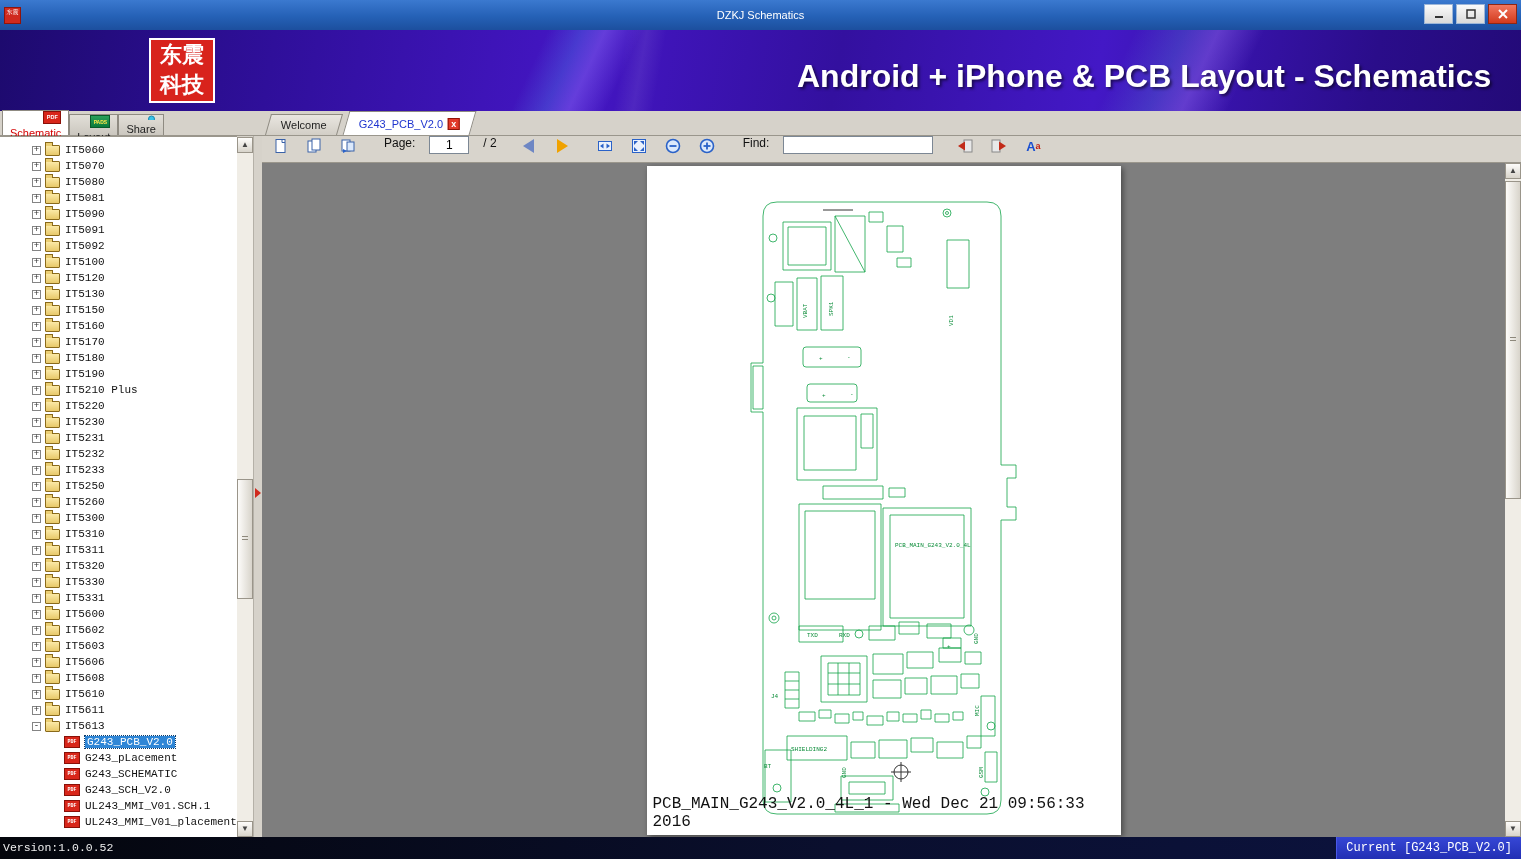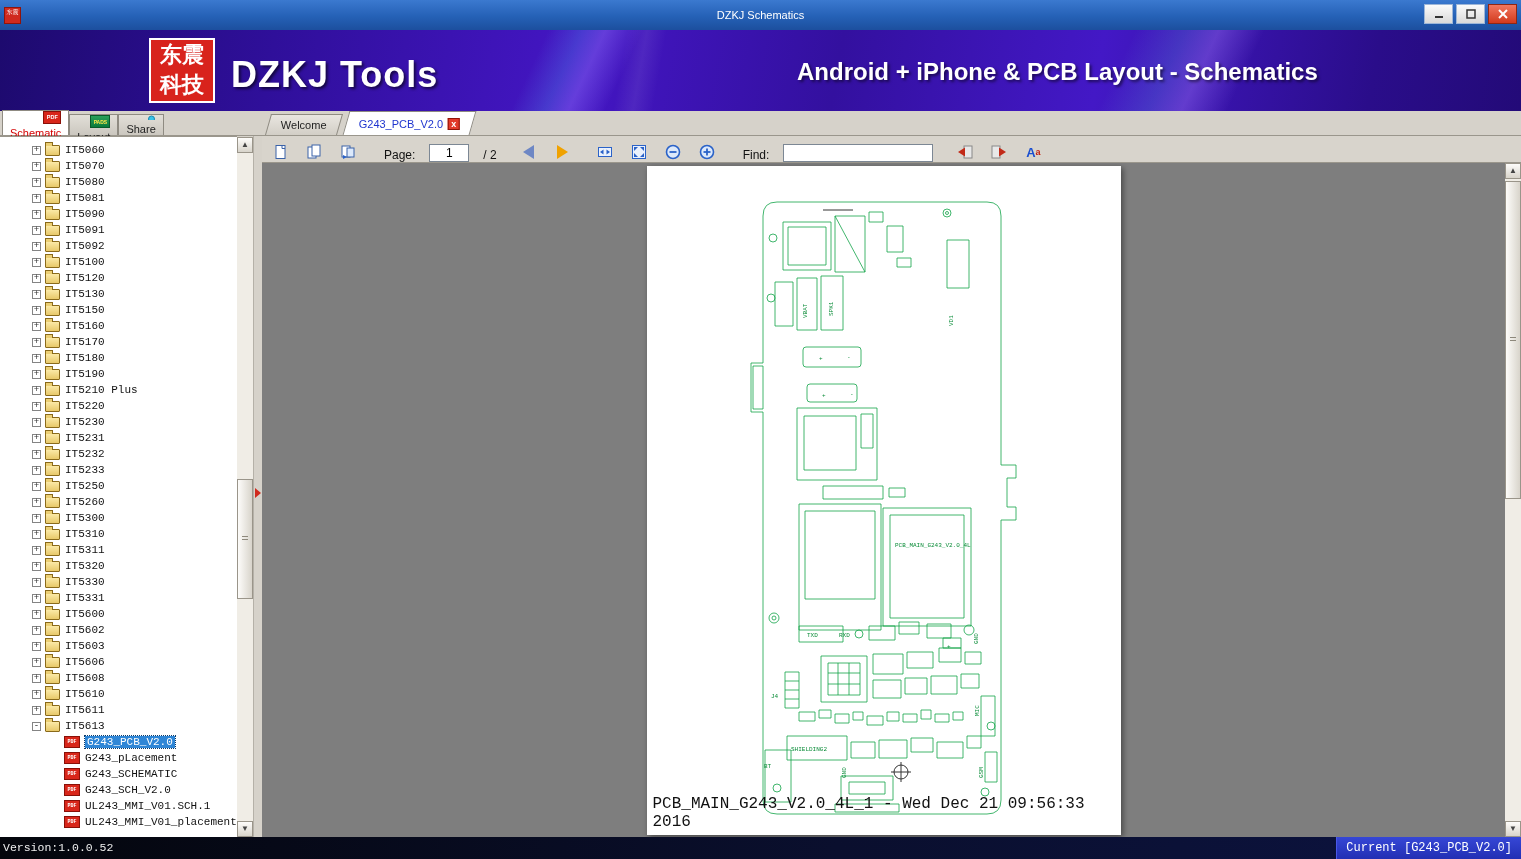--- a/index.html
+++ b/index.html
@@ -22,21 +22,21 @@
   .banner{position:absolute;left:0;top:30px;width:100%;height:81px;overflow:hidden;
     background:linear-gradient(100deg,#1d0a6e 0%,#2f0f9a 18%,#4416c4 38%,#33109f 55%,#4318c6 72%,#2a0d8a 90%,#230a78 100%);}
   .bs{position:absolute;top:0;height:100%;pointer-events:none;}
   .bs1{left:430px;width:300px;background:linear-gradient(115deg,transparent 35%,rgba(90,200,255,.20) 45%,rgba(150,120,255,.40) 52%,transparent 63%);}
   .bs2{left:1010px;width:380px;background:linear-gradient(115deg,transparent 30%,rgba(120,220,255,.16) 42%,rgba(170,130,255,.36) 50%,transparent 61%);}
   .bs3{left:150px;width:980px;background:linear-gradient(100deg,transparent 48%,rgba(255,255,255,.08) 50%,transparent 52%);}
   .brandlogo{position:absolute;left:149px;top:8px;width:66px;height:65px;background:#d8231c;
     border:2px solid #fff;color:#fff;text-align:center;font-weight:bold;font-size:22px;line-height:30px;overflow:hidden;}
   .brandtitle{position:absolute;left:231px;top:24px;color:#fff;font-size:36px;font-weight:bold;
     letter-spacing:1px;text-shadow:2px 2px 3px rgba(0,0,0,.6);}
-  .bannersub{position:absolute;left:797px;top:28px;color:#fff;font-size:24px;font-weight:bold;
+  .bannersub{position:absolute;left:797px;top:28px;color:#fff;font-size:32px;font-weight:bold;
     text-shadow:2px 2px 3px rgba(0,0,0,.55);}
 
   
   .tabrow{position:absolute;left:0;top:111px;width:100%;height:25px;background:#d6d2ca;
     border-bottom:1px solid #9a968c;}
   .tooltabs{position:absolute;left:2px;bottom:0;display:flex;align-items:flex-end;}
   .ttab{display:flex;align-items:flex-end;gap:3px;height:21px;padding:0 7px;
     border:1px solid #8f8b82;border-bottom:none;background:linear-gradient(#e2dfd8,#cbc7bf);
     font-size:11px;color:#222;flex-direction:column;}
   .ttab.active{height:25px;background:#fff;}
@@ -49,21 +49,21 @@
   .dtab{position:relative;height:21px;padding:0 12px;margin-right:6px;transform:skewX(-16deg);
     border:1px solid #8f8b82;border-bottom:none;background:linear-gradient(#e9e6e0,#d2cec6);
     display:flex;align-items:center;gap:5px;font-size:11px;color:#222;}
   .dtab.active{height:24px;background:#fff;color:#1f35cf;}
   .dtab>*{transform:skewX(16deg);}
   .closebox{width:12px;height:12px;background:#e23a2a;border:1px solid #8f1408;color:#fff;
     font-size:9px;line-height:10px;text-align:center;font-weight:bold;}
 
   
   .toolbar{position:absolute;left:262px;top:136px;width:1259px;height:27px;background:#d8d4cc;
-    border-bottom:1px solid #9a968c;display:flex;align-items:flex-end;padding-left:8px;gap:14px;font-size:12px;color:#111;}
+    border-bottom:1px solid #9a968c;display:flex;align-items:flex-start;padding-left:8px;gap:14px;font-size:12px;color:#111;}
   .tbtn{width:20px;height:20px;display:flex;align-items:center;justify-content:center;}
   .tb-input{height:18px;border:1px solid #7c8794;background:#fff;font-size:12px;padding:0 3px;
     font-family:"Liberation Sans",sans-serif;}
   .pg-input{width:40px;text-align:center;}
   .find-input{width:150px;}
   .arr-l{width:0;height:0;border-top:7px solid transparent;border-bottom:7px solid transparent;border-right:11px solid #6e87c4;}
   .arr-r{width:0;height:0;border-top:7px solid transparent;border-bottom:7px solid transparent;border-left:11px solid #f0a200;}
   .mcA{color:#1a4fd0;font-weight:bold;font-size:13px;}
   .mca{color:#c42010;font-weight:bold;font-size:9px;vertical-align:super;}
   .gap8{margin-left:8px;} .gap12{margin-left:12px;}
@@ -153,21 +153,20 @@
   </div>
 
   <div class="banner">
     <div class="bs bs1"></div>
     <div class="bs bs2"></div>
     <div class="bs bs3"></div>
     <div class="brandlogo">
       <div>东震</div>
       <div>科技</div>
     </div>
-    <div class="brandtitle">DZKJ Tools</div>
     <div class="bannersub">Android + iPhone &amp; PCB Layout - Schematics</div>
   </div>
 
   <div class="tabrow">
     <div class="tooltabs">
       <div class="ttab active">
         <span class="icn-pdf">PDF</span>
         <span class="lbl-red">Schematic</span>
       </div>
       <div class="ttab">

